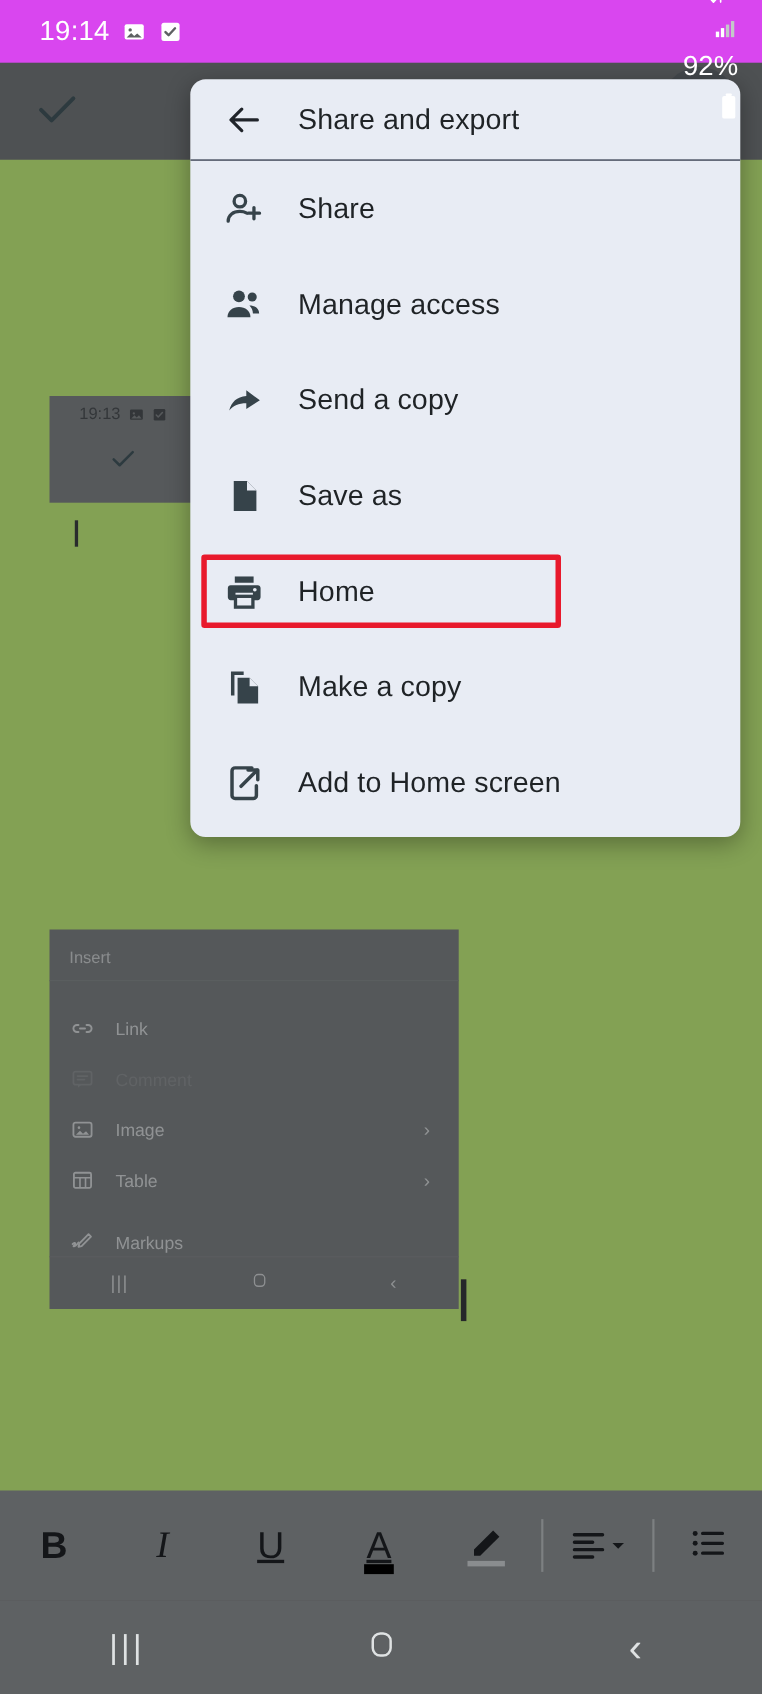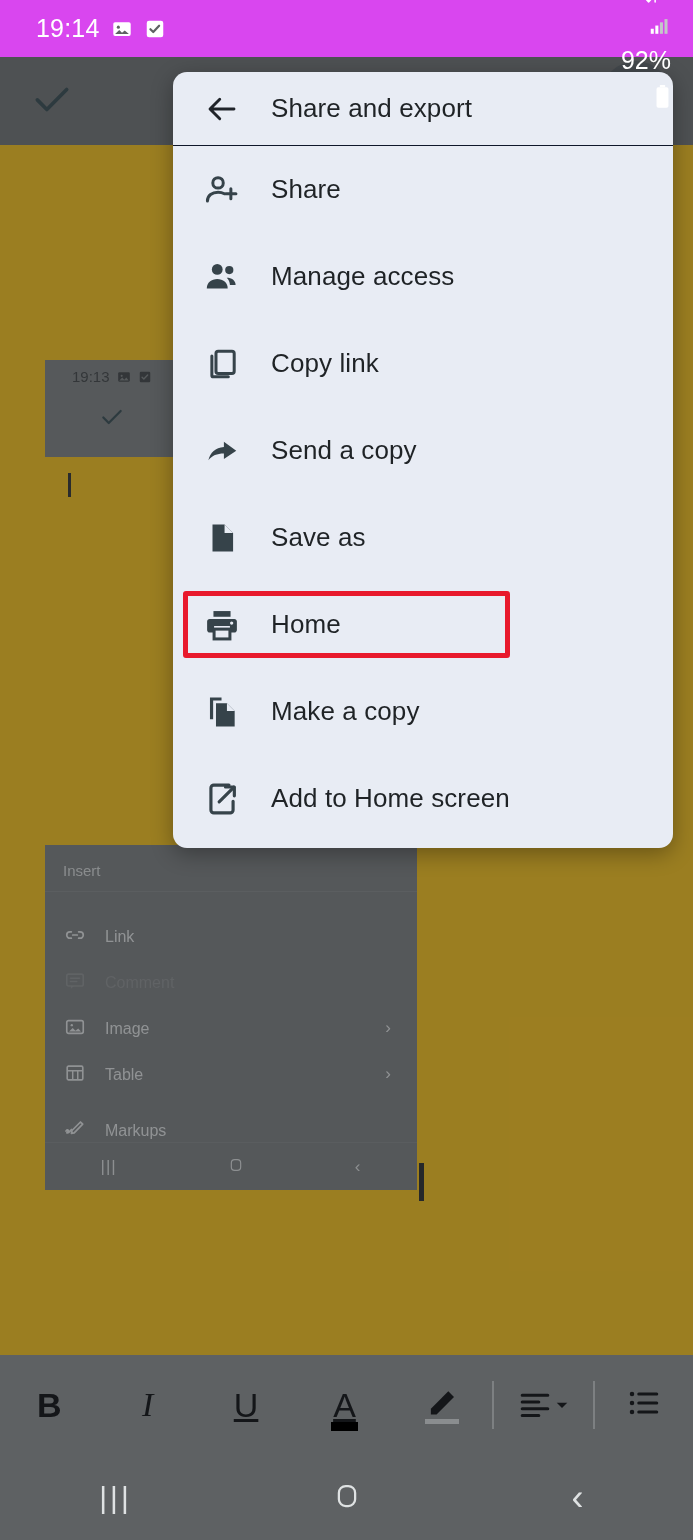--- a/index.html
+++ b/index.html
@@ -62,21 +62,21 @@
     border-radius: 50%;
     background: #4a5157;
     z-index: 2;
   }
 
   
   #doc-body {
     position: absolute;
     top: 145px; left: 0;
     width: 693px; height: 1212px;
-    background: #eab308;
+    background: #bef264;
     z-index: 1;
   }
 
   
   #embed-top {
     position: absolute;
     left: 45px; top: 215px;
     width: 335px; height: 97px;
     background: #6c7072;
     z-index: 3;
@@ -439,29 +439,20 @@
           <svg width="38" height="38" viewBox="0 0 24 24">
             <circle cx="9" cy="7.2" r="3.4" fill="#36434a"></circle>
             <path d="M2.4 19.2c0-3.7 3-5.9 6.6-5.9s6.6 2.2 6.6 5.9z" fill="#36434a"></path>
             <circle cx="16.6" cy="7.6" r="2.6" fill="#36434a"></circle>
             <path d="M15 12.4c3 0 5.6 1.6 5.6 4.6h-3.6c0-1.9-.8-3.4-2-4.6z" fill="#36434a"></path>
           </svg>
         </span>
         <span class="mi-label">Manage access</span>
       </div>
 
-      <div class="menu-item">
-        <span class="mi-icon">
-          <svg width="38" height="38" viewBox="0 0 24 24">
-            <rect x="8.2" y="4" width="11.5" height="14" rx="1.4" stroke="#36434a" stroke-width="1.9" fill="none"></rect>
-            <path d="M5.6 7v12.2c0 .5.4.9.9.9H16" stroke="#36434a" stroke-width="1.9" fill="none" stroke-linecap="round"></path>
-          </svg>
-        </span>
-        <span class="mi-label">Copy link</span>
-      </div>
 
       <div class="menu-item">
         <span class="mi-icon">
           <svg width="38" height="38" viewBox="0 0 24 24">
             <path d="M13.2 6.2v3.3C7.8 9.9 4.6 13 3.4 17.8c2.4-2.9 5.4-4.2 9.8-4.2v3.4L21 11.9z" fill="#36434a"></path>
           </svg>
         </span>
         <span class="mi-label">Send a copy</span>
       </div>
 

